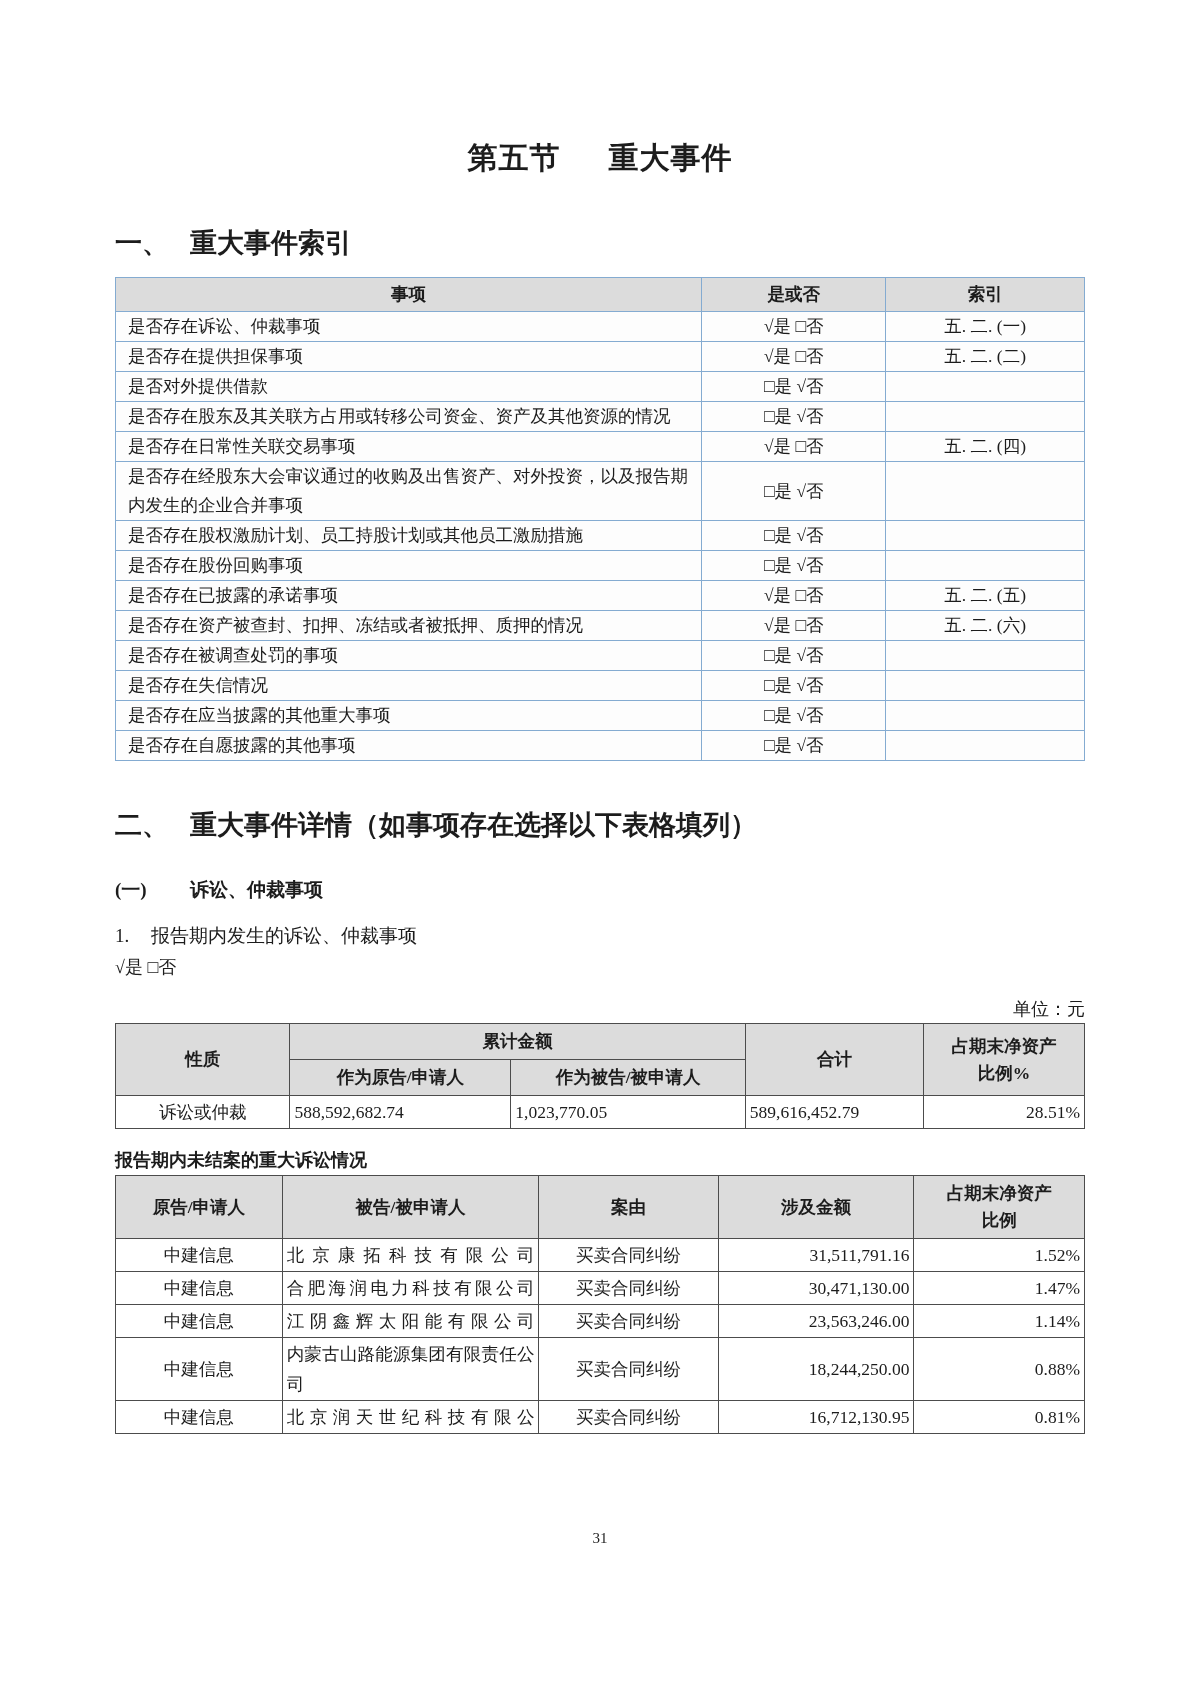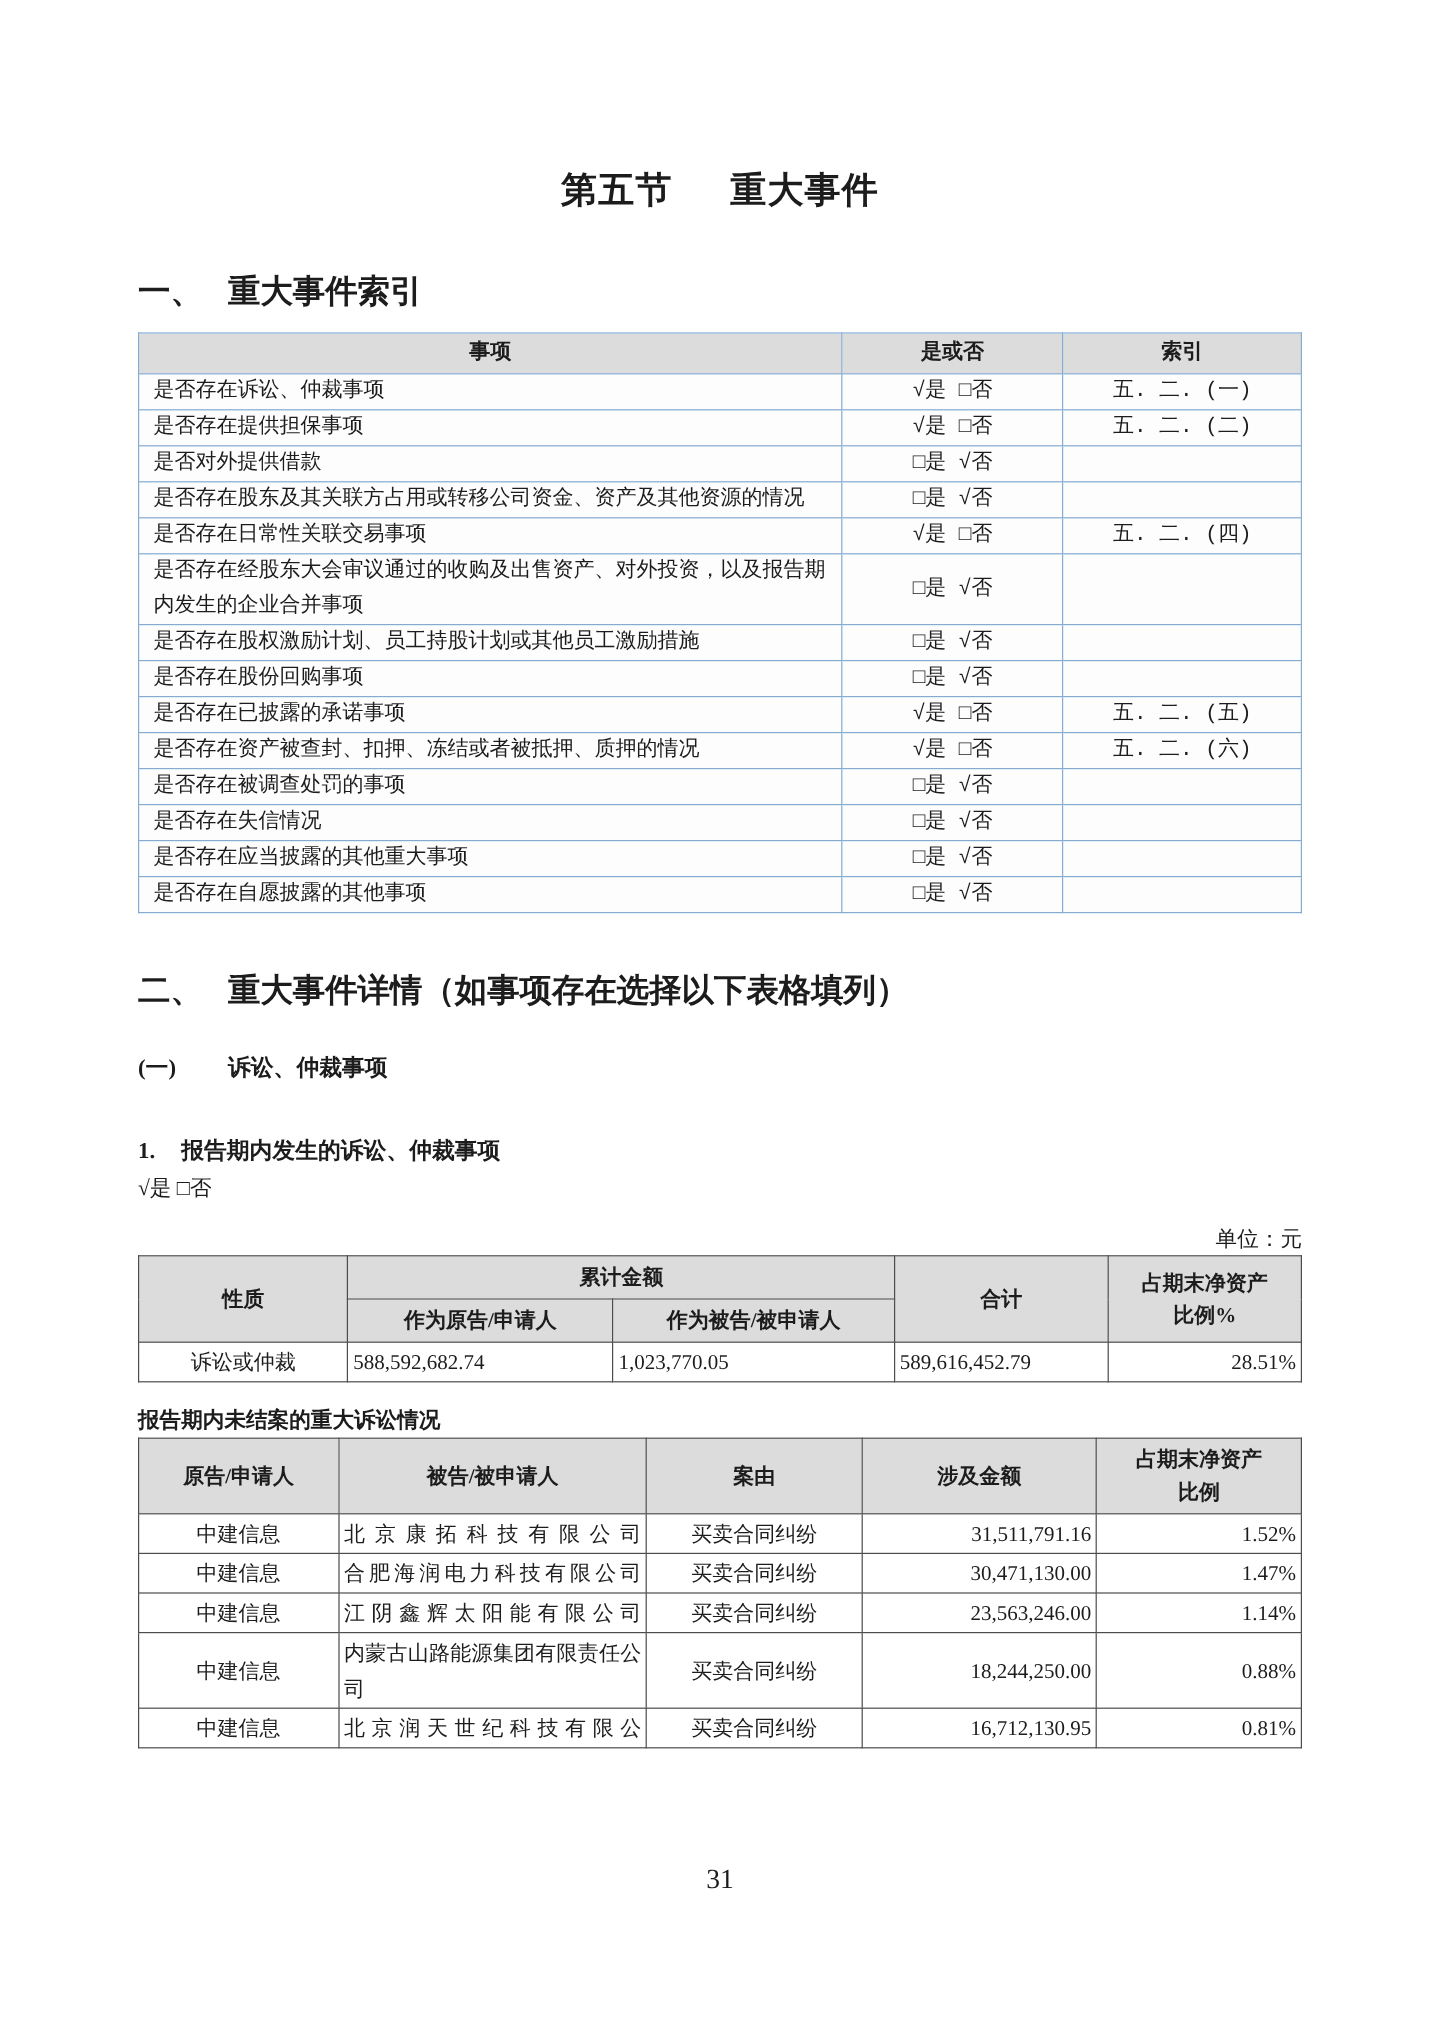--- a/index.html
+++ b/index.html
@@ -15,47 +15,47 @@
     width:1200px;height:1697px;margin:0 auto;background:#ffffff;
     padding:138px 115px 40px 115px;position:relative;overflow:hidden;
   }
   
   .doc-title{text-align:center;font-size:30px;font-weight:bold;letter-spacing:1px;}
   .doc-title .gap{display:inline-block;width:48px;}
   .h2{font-size:27px;font-weight:bold;margin-top:46px;}
   .h2 .num{display:inline-block;min-width:75px;}
   .h3{font-size:19px;font-weight:bold;margin-top:34px;}
   .h3 .num{display:inline-block;min-width:75px;}
-  .h4{font-size:19px;font-weight:bold;margin-top:43px;}
+  .h4{font-size:19px;font-weight:normal;margin-top:20px;}
   .h4 .num{display:inline-block;min-width:36px;}
   .answer-line{font-size:18px;margin-top:6px;}
   .unit-line{font-size:18px;text-align:right;margin-top:18px;}
   .pending-label{font-size:18px;font-weight:bold;margin-top:19px;}
   
   table{width:100%;border-collapse:collapse;table-layout:fixed;font-size:17.5px;}
   th{font-weight:bold;background:var(--header-bg);}
   td,th{overflow:hidden;}
   .c-center{text-align:center;}
   .c-right{text-align:right;padding-right:9px;}
   .c-left{text-align:left;padding-left:9px;}
   .c-item{text-align:left;padding-left:12px;padding-right:12px;}
   .c-just{text-align:justify;text-align-last:justify;padding-left:10px;padding-right:10px;}
   
-  .t-blue{margin-top:16px;font-family:Liberation Mono, monospace;}
+  .t-blue{margin-top:16px;}
   .t-blue th,.t-blue td{border:1.5px solid var(--table1-border);}
   .t-blue th{line-height:31px;padding:1px 4px;}
   .t-blue td{line-height:29px;padding:0 4px;background:#fdfdfd;}
   .t-blue td.c-item{padding-left:12px;}
   
   .t-dark th,.t-dark td{border:1.5px solid var(--table-dark-border);}
   .t-dark td{line-height:30px;padding:1px 4px;}
   .t-dark th{line-height:27px;padding:4px 4px;margin-top:37px;}
   .t2{margin-top:2px;}
   .t3{margin-top:3px;}
-  .page-num{text-align:center;font-size:23px;margin-top:96px;}
+  .page-num{text-align:center;font-size:15px;margin-top:96px;}
 </style>
 </head>
 <body>
 
 <div class="page">
 
   <div class="doc-title">
     <span>第五节</span><span class="gap"></span><span>重大事件</span>
   </div>
 

